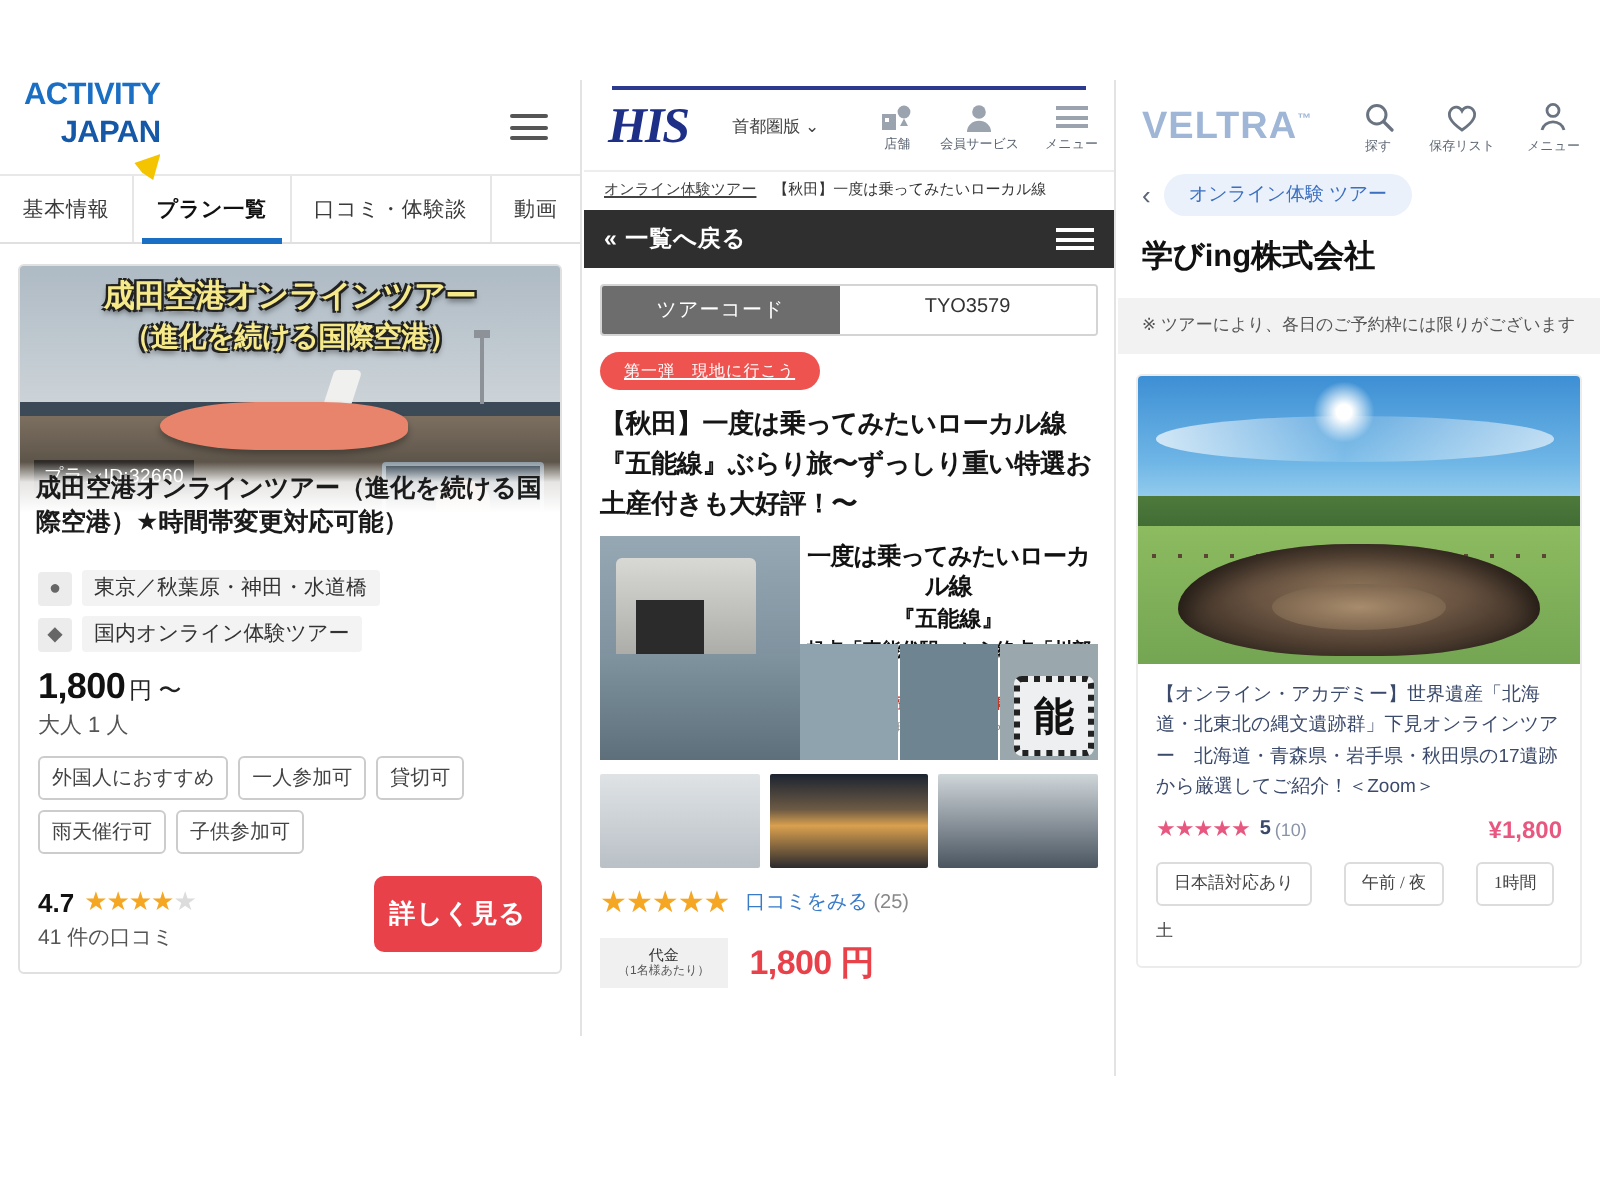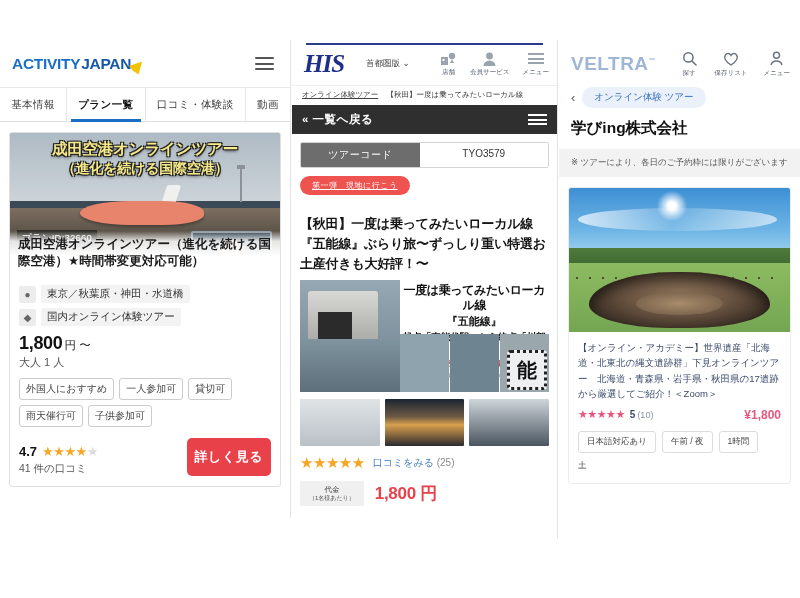--- a/index.html
+++ b/index.html
@@ -17,21 +17,21 @@
     width: 291px; height: 478px;
     background: #fff;
     border-right: 1px solid #e3e3e3;
     overflow: hidden;
   }
   .p1-header {
     height: 48px; display: flex; align-items: center;
     justify-content: space-between; padding: 0 12px;
     border-bottom: 1px solid #e8e8e8; background: #fff;
   }
-  .aj-logo { display: flex; align-items: flex-end; gap: 1px; }
+  .aj-logo { display: flex; align-items: flex-end; gap: 1px; flex-direction: column; }
   .aj-logo .word {
     font-weight: 700; font-size: 15.5px; letter-spacing: -0.3px;
     color: #1a6fc4; font-family: "Liberation Sans", sans-serif;
   }
   .aj-logo .word.b { color: #1558a8; }
   .aj-swoosh {
     width: 13px; height: 13px; margin-left: -3px; margin-bottom: -2px;
     background: #f5c400;
     clip-path: polygon(0% 35%, 100% 0%, 72% 100%, 30% 72%);
   }
@@ -168,21 +168,21 @@
   .p2-body { padding: 8px 8px 0; }
   .code-row { display: flex; border: 1px solid #d4d4d4; border-radius: 2px; overflow: hidden; }
   .code-k { background: #6d6d6d; color: #fff; font-size: 10px; padding: 5px 0;
     width: 48%; text-align: center; letter-spacing: 0.5px; }
   .code-v { flex: 1; background: #fff; color: #333; font-size: 10px;
     padding: 5px 0; text-align: center; }
   .badge-pill {
     display: inline-block; margin-top: 8px; background: #ef5350; color: #fff;
     border-radius: 11px; font-size: 8px; padding: 4px 12px; letter-spacing: 0.5px; text-decoration: underline;
   }
-  .p2-title { margin-top: 19px; font-size: 13px; font-weight: 700; color: #151515;
+  .p2-title { margin-top: 7px; font-size: 13px; font-weight: 700; color: #151515;
     line-height: 1.52; letter-spacing: -0.2px; }
 
   .hero {
     margin-top: 7px; height: 112px; position: relative; overflow: hidden; background: #fff;
     display: grid; grid-template-columns: 40% 60%;
   }
   .hero-l { background: linear-gradient(#95a8b4, #6d7f8c); position: relative; }
   .hero-l::before { content:""; position:absolute; left:8%; top:10%; width:70%; height:72%;
     background: linear-gradient(#d8d8d4, #8e8e8a); border-radius:3px; }
   .hero-l::after { content:""; position:absolute; left:18%; top:28%; width:34%; height:46%;
@@ -265,21 +265,21 @@
   .p3-pit::after { content:""; position:absolute; left:26%; right:26%; top:36%; bottom:22%;
     background: radial-gradient(ellipse, #a88c6c, #6b5643); border-radius: 50%; }
   .p3-fence { position: absolute; left: 3%; right: 3%; top: 62%; height: 2px;
     background: repeating-linear-gradient(90deg, #5a4632 0 2px, transparent 2px 13px); }
   .p3-cap { padding: 8px 9px 6px; font-size: 9.5px; line-height: 1.62; color: #3b4a6b; }
   .p3-rate { display: flex; align-items: center; padding: 0 9px 9px; }
   .p3-stars { color: #e8577f; font-size: 11px; letter-spacing: -0.5px; }
   .p3-rnum { font-size: 10px; color: #3b4a6b; margin-left: 5px; font-weight: 700; }
   .p3-rcnt { font-size: 9px; color: #8a93a8; margin-left: 2px; }
   .p3-price { margin-left: auto; font-size: 12px; font-weight: 700; color: #e8577f; }
-  .p3-tags { display: flex; flex-wrap: wrap; gap: 6px; padding: 0 9px 5px; }
+  .p3-tags { display: flex; flex-wrap: wrap; gap: 16px; padding: 0 9px 5px; font-family: Liberation Serif, serif; }
   .p3-tag { border: 1px solid #dcdcdc; border-radius: 3px; padding: 4px 8px;
     font-size: 8.5px; color: #444; background: #fff; white-space: nowrap; }
   .p3-day { padding: 2px 9px 11px; font-size: 8.5px; color: #444; }
 </style>
 </head>
 <body>
 
 <div class="canvas">
 
   <div class="p1">

